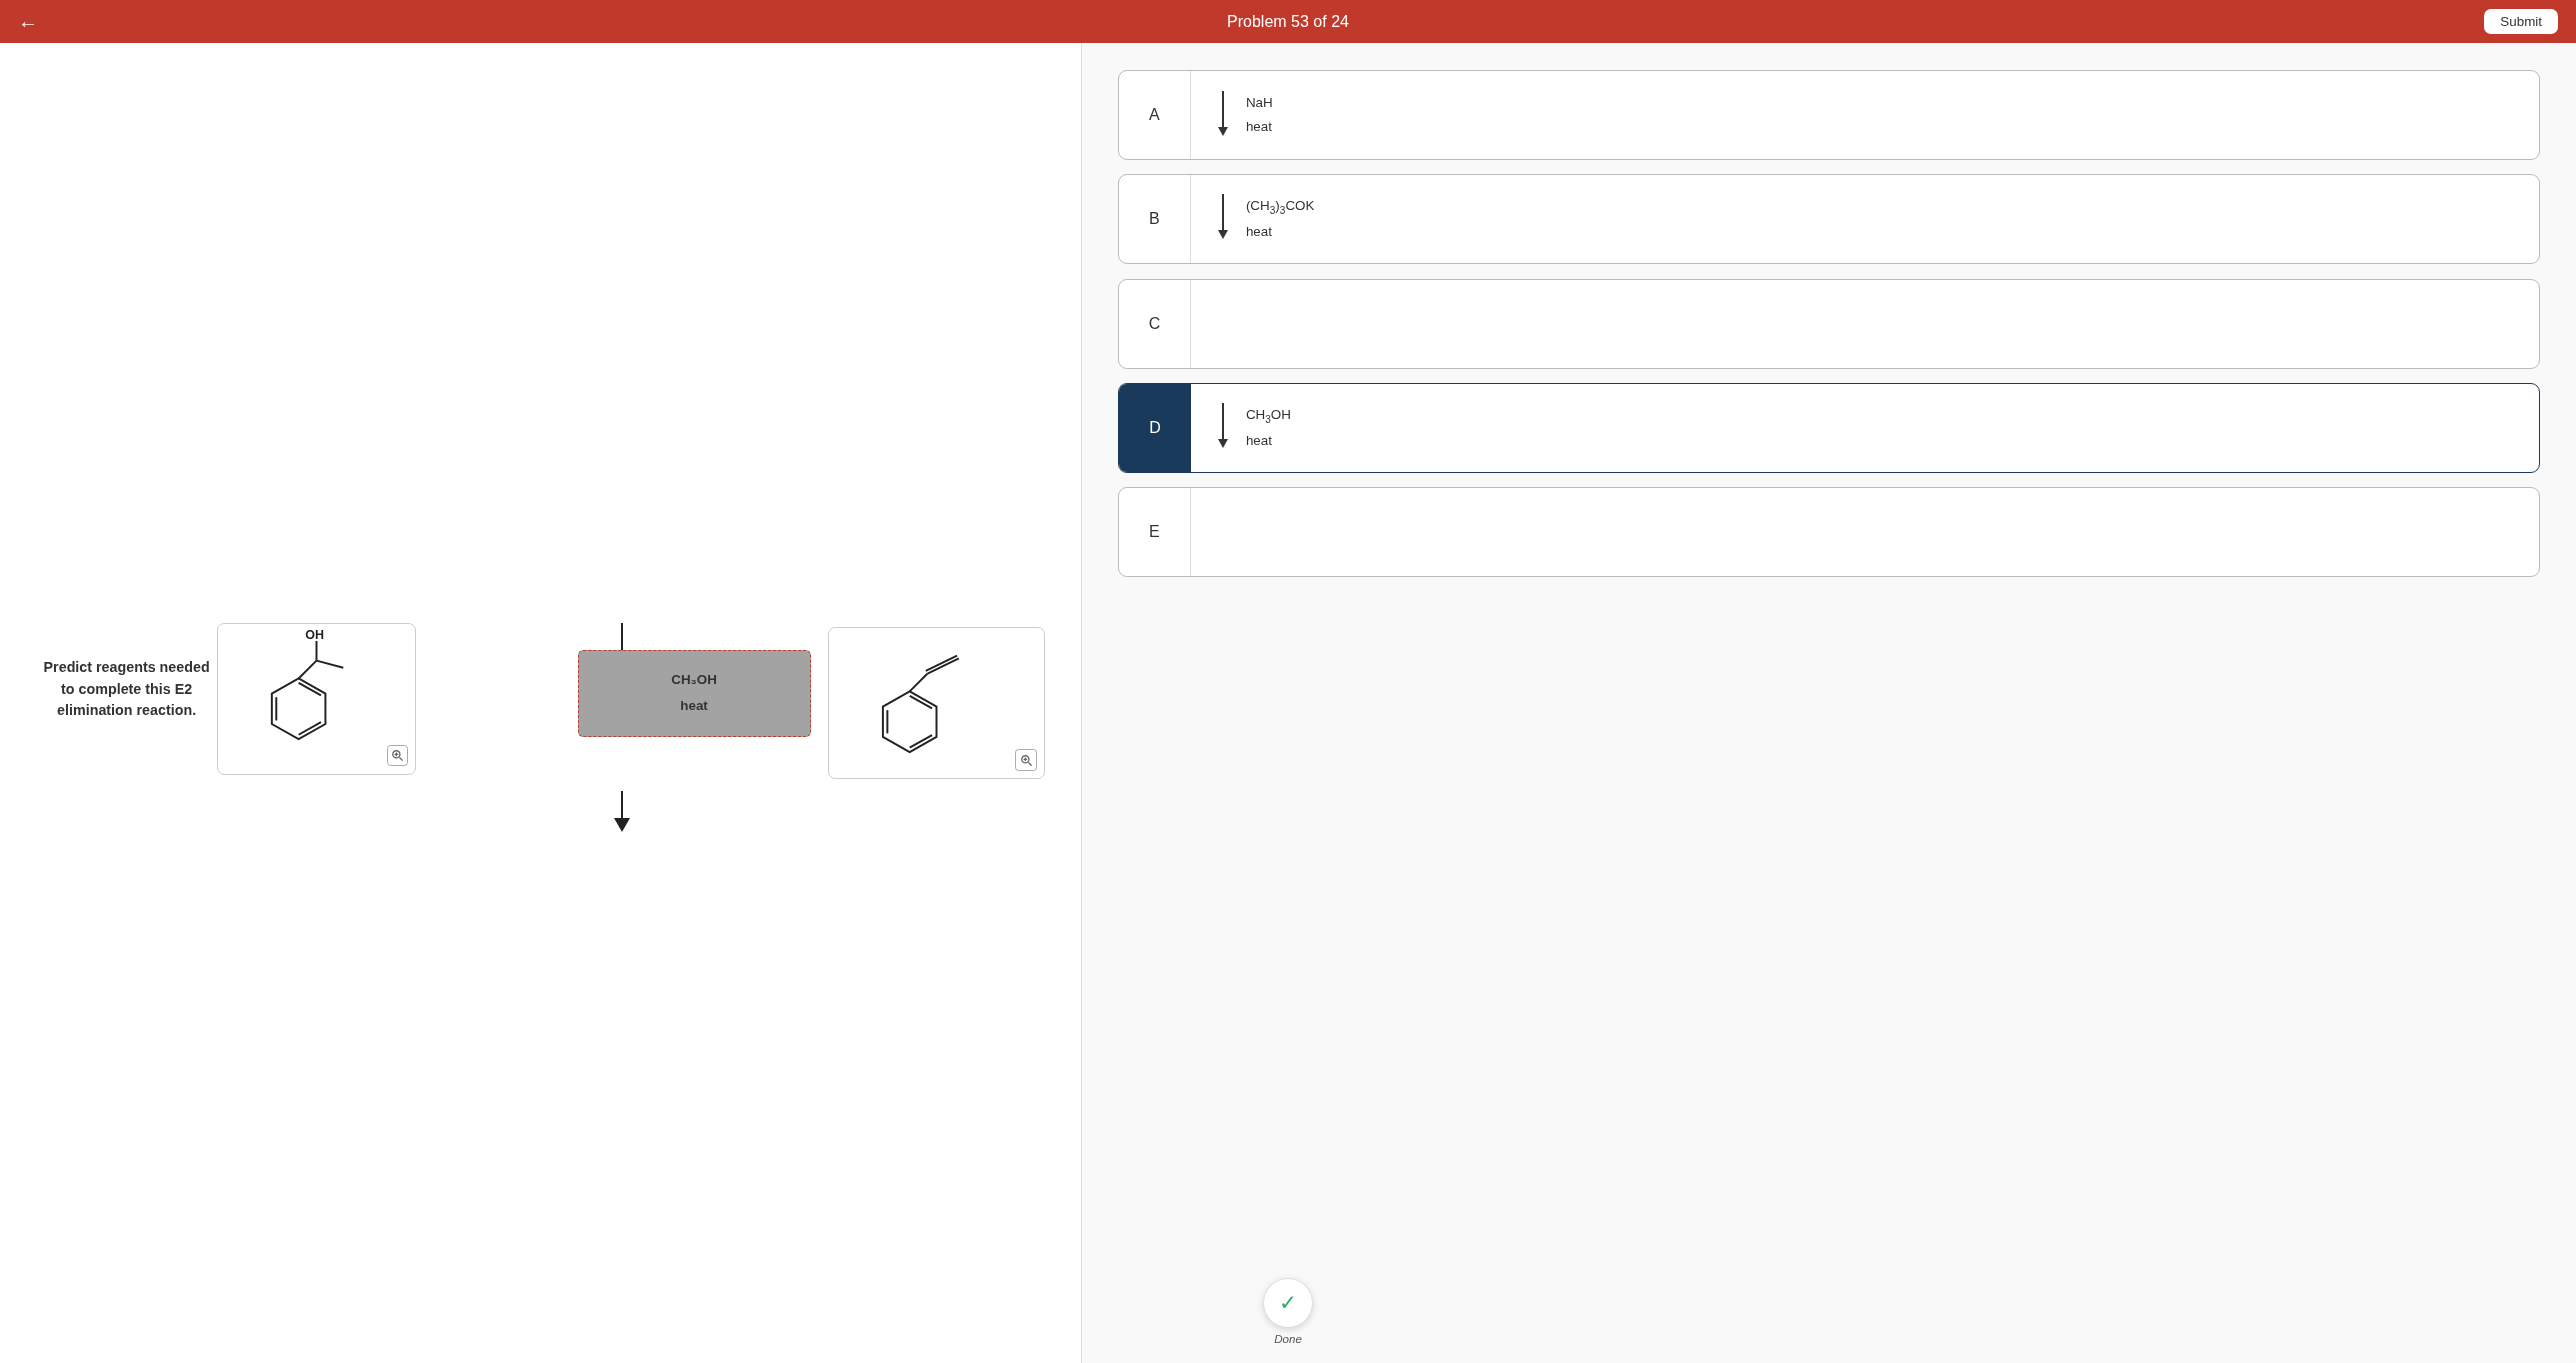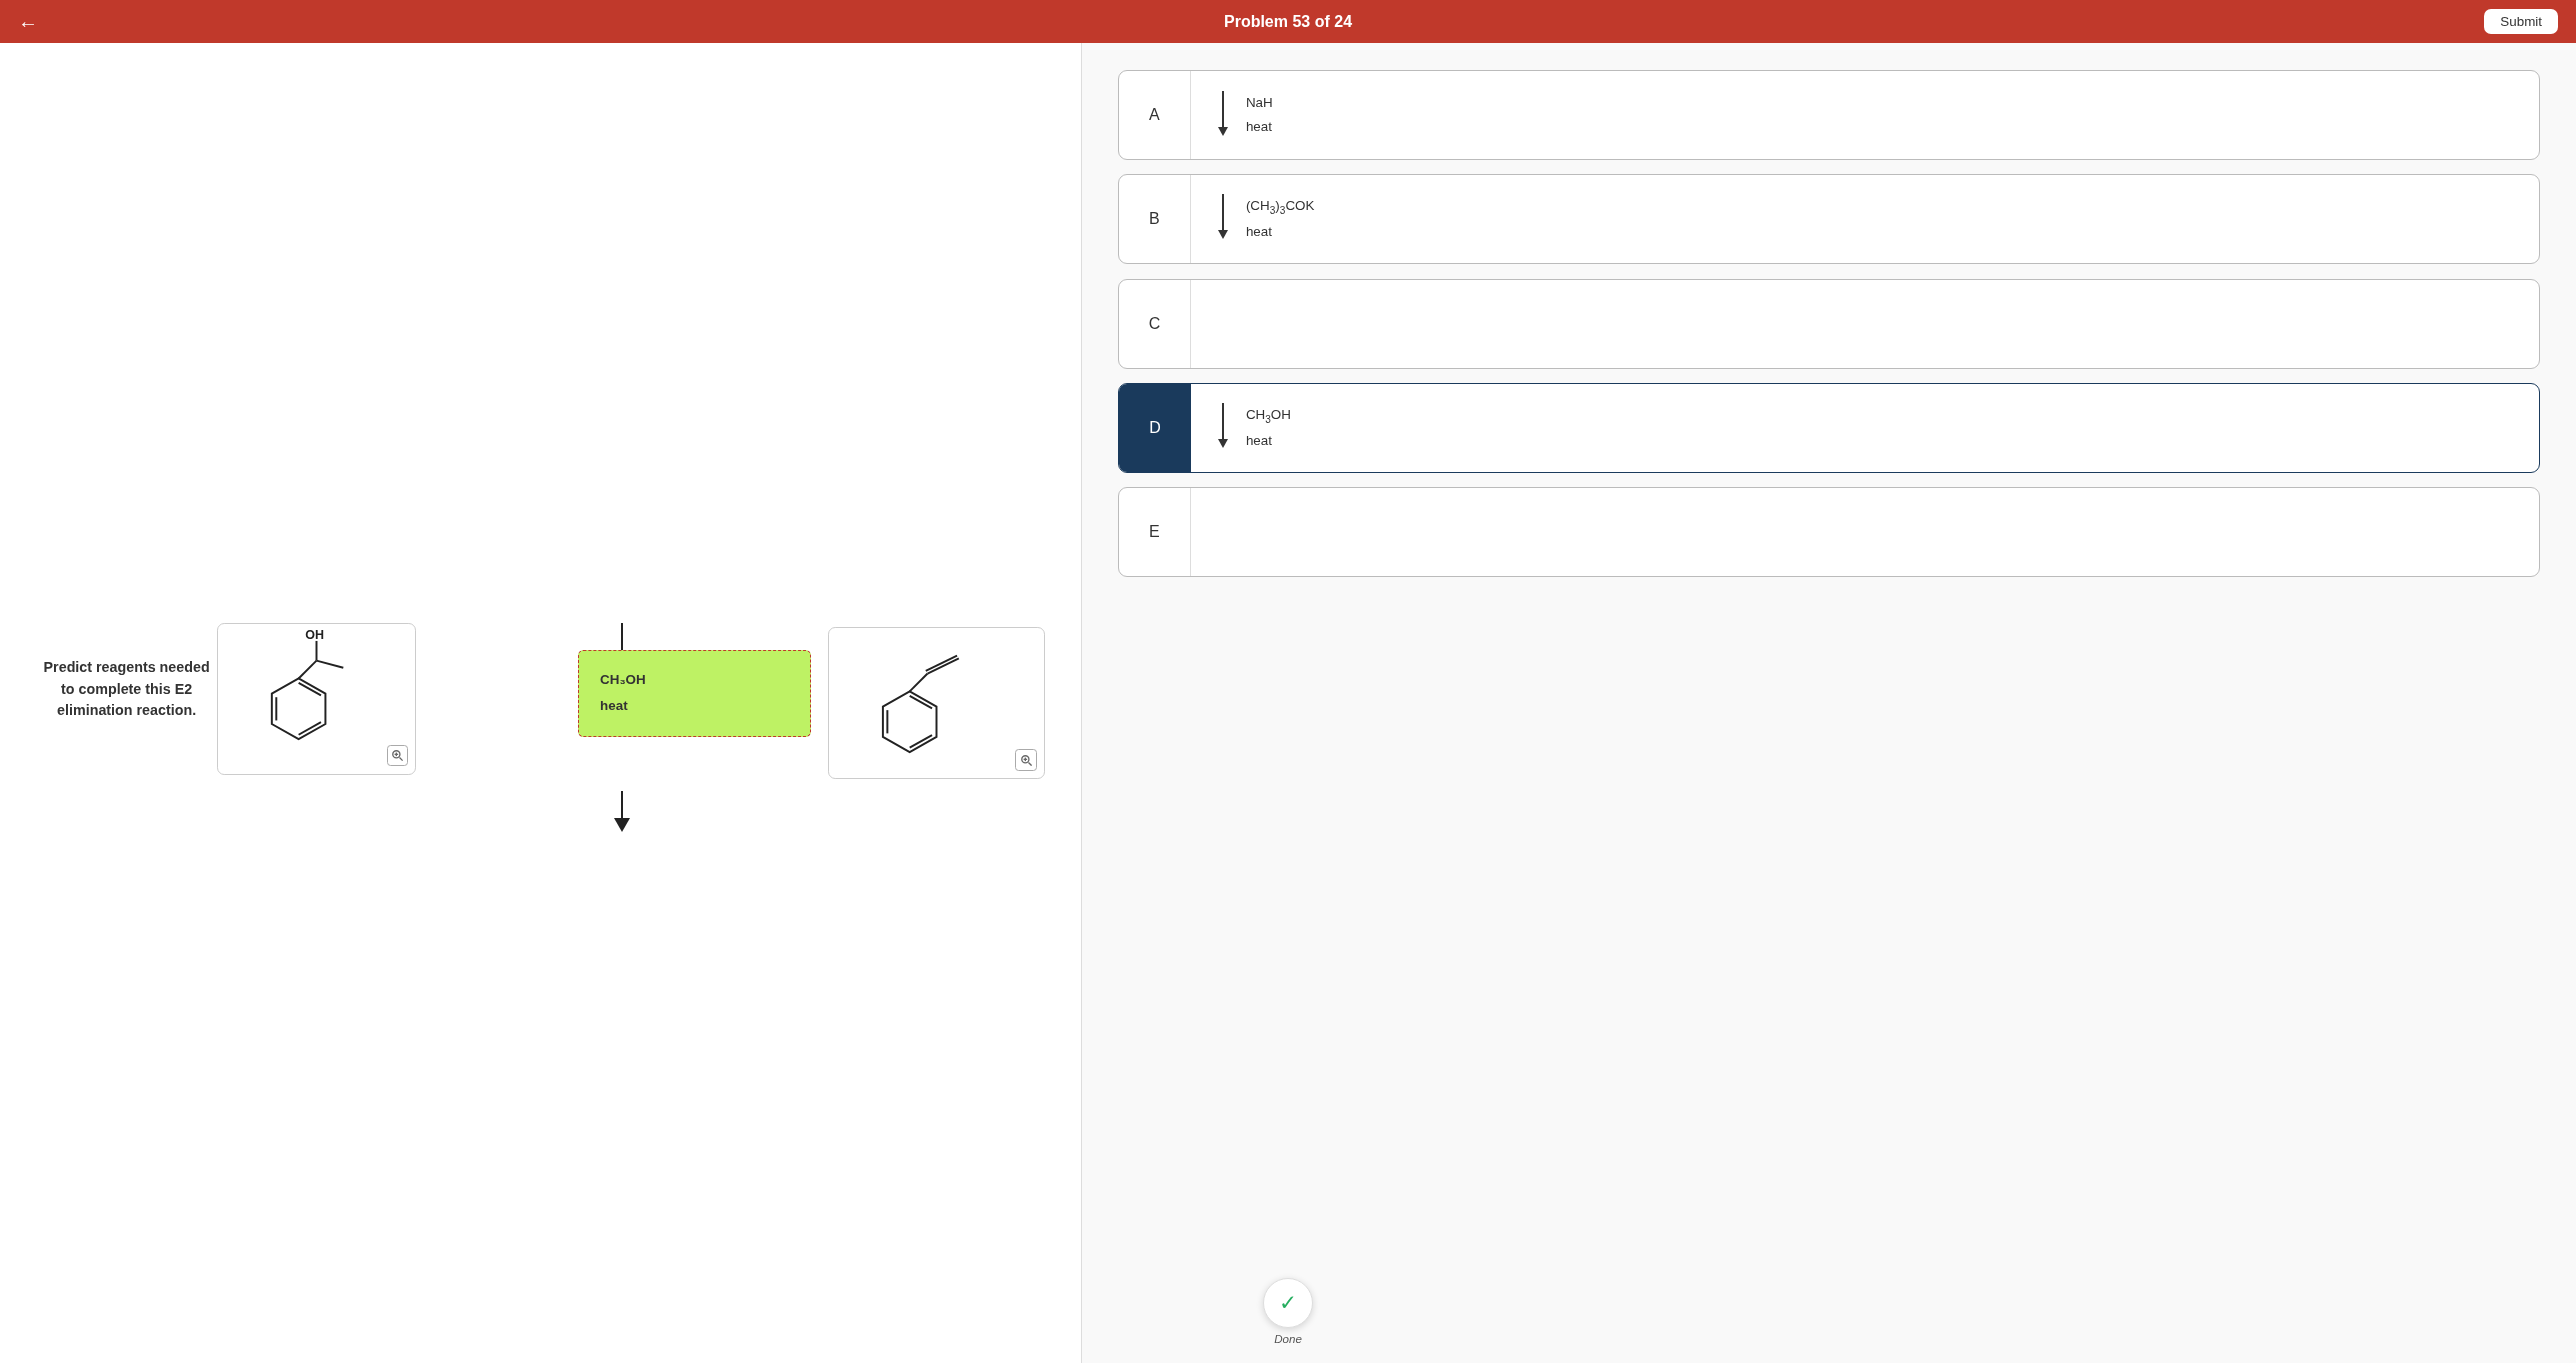--- a/index.html
+++ b/index.html
@@ -14,21 +14,21 @@
       align-items: center;
       justify-content: space-between;
       padding: 0 18px;
       position: relative;
     }
     .header-title {
       position: absolute;
       left: 50%;
       transform: translateX(-50%);
       font-size: 16px;
-      font-weight: 700;
+      font-weight: 400;
     }
     .back-btn {
       background: none;
       border: none;
       color: white;
       font-size: 20px;
       cursor: pointer;
       display: flex;
       align-items: center;
     }
@@ -96,22 +96,22 @@
       color: #555;
       font-size: 11.6px;
     }
 
     
     .reagent-box {
       border: 1.8px dashed #c0392b;
       border-radius: 5.4px;
       width: 233px;
       padding: 16px 21.5px;
-      text-align: left;
-      background: #bef264;
+      text-align: center;
+      background: #a3a3a3;
       position: absolute;
       left: 50%;
       transform: translateX(18px);
     }
     .reagent-box-text {
       font-size: 13.4px;
       color: #333;
       line-height: 2;
     }
 

